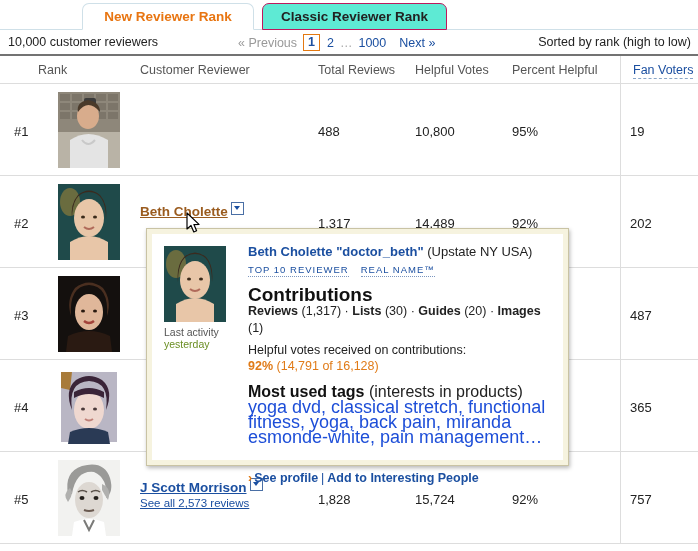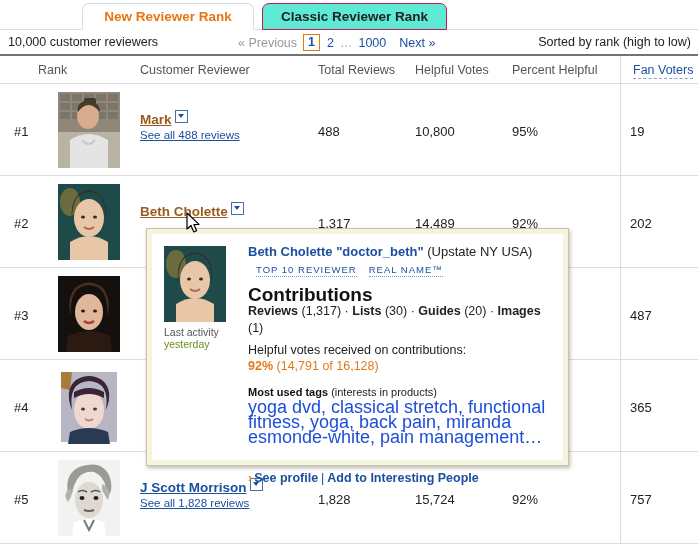--- a/index.html
+++ b/index.html
@@ -289,21 +289,20 @@
     line-height: 16px;
     color: #1b4fa0;
     margin-bottom: 2px;
     white-space: nowrap;
   }
   .pp-title b { font-weight: bold; }
   .pp-title .loc { color: #222222; font-weight: normal; }
   .pp-badges {
     margin-bottom: 9px;
     white-space: nowrap;
-    margin-left: 8px;
   }
   .pp-badge {
     display: inline-block;
     font-size: 9.5px;
     letter-spacing: 1px;
     color: #1b4fa0;
     border-bottom: 1px dotted #7b96bf;
     padding-bottom: 1px;
     margin-right: 12px;
     cursor: pointer;
@@ -327,21 +326,21 @@
     line-height: 16px;
   }
   .pp-votes-val {
     font-size: 12.5px;
     color: #e07b18;
     line-height: 16px;
     margin-bottom: 10px;
   }
   .pp-votes-val b { font-weight: bold; }
   .pp-tags-h {
-    font-size: 11px;
+    font-size: 16px;
     color: #222222;
     line-height: 16px;
   }
   .pp-tags-h b { font-weight: bold; color: #111111; }
   .pp-tags {
     font-size: 18px;
     color: #1d4ed8;
     line-height: 15px;
     width: 302px;
     margin-bottom: 26px;
@@ -425,24 +424,20 @@
             <rect x="38" y="20" width="10" height="7"></rect>
           <rect x="50" y="20" width="10" height="7"></rect>
         </g>
         <ellipse cx="30" cy="24" rx="11" ry="13" fill="#d8ac8c"></ellipse>
         <rect x="26" y="6" width="12" height="7" rx="2" fill="#3a3a3a"></rect>
         <path d="M20 20 Q30 6 42 20 Q42 10 30 8 Q18 10 20 20Z" fill="#4a3a2a"></path>
         <path d="M12 76 L12 48 Q30 36 50 48 L50 76 Z" fill="#e4e4e4"></path>
         <path d="M24 48 Q30 56 37 48" fill="none" stroke="#c9c9c9" stroke-width="2"></path>
       </svg>
     </div>
-    <div class="cell-name">
-      <span class="rev-link visited">Mark</span><span class="caret-box"></span>
-      <a class="see-all">See all 488 reviews</a>
-    </div>
     <div class="cell-num c-total">488</div>
     <div class="cell-num c-helpful">10,800</div>
     <div class="cell-num c-percent">95%</div>
     <div class="cell-num c-fan">19</div>
   </div>
 
   <div class="row">
     <div class="vline" style="height:92px;"></div>
     <div class="cell-rank">#2</div>
     <div class="thumb">
@@ -529,21 +524,21 @@
         <ellipse cx="38" cy="38" rx="2.5" ry="2" fill="#24201c"></ellipse>
         <path d="M20 32 Q24 29 29 32" fill="none" stroke="#5a524a" stroke-width="1.5"></path>
         <path d="M33 32 Q38 29 42 32" fill="none" stroke="#5a524a" stroke-width="1.5"></path>
         <path d="M26 50 Q31 52 36 50" fill="none" stroke="#6a5a50" stroke-width="2"></path>
         <path d="M14 76 L16 62 Q31 56 46 62 L48 76 Z" fill="#ffffff"></path>
         <path d="M26 60 L31 70 L36 60" fill="none" stroke="#7a7a78" stroke-width="2"></path>
       </svg>
     </div>
     <div class="cell-name">
       <span class="rev-link unvisited">J Scott Morrison</span><span class="caret-box"></span>
-      <a class="see-all">See all 1,828 reviews</a>
+      <a class="see-all">See all 2,573 reviews</a>
     </div>
     <div class="cell-num c-total">1,828</div>
     <div class="cell-num c-helpful">15,724</div>
     <div class="cell-num c-percent">92%</div>
     <div class="cell-num c-fan">757</div>
   </div>
 
 </div>
 
 <div class="popup">

